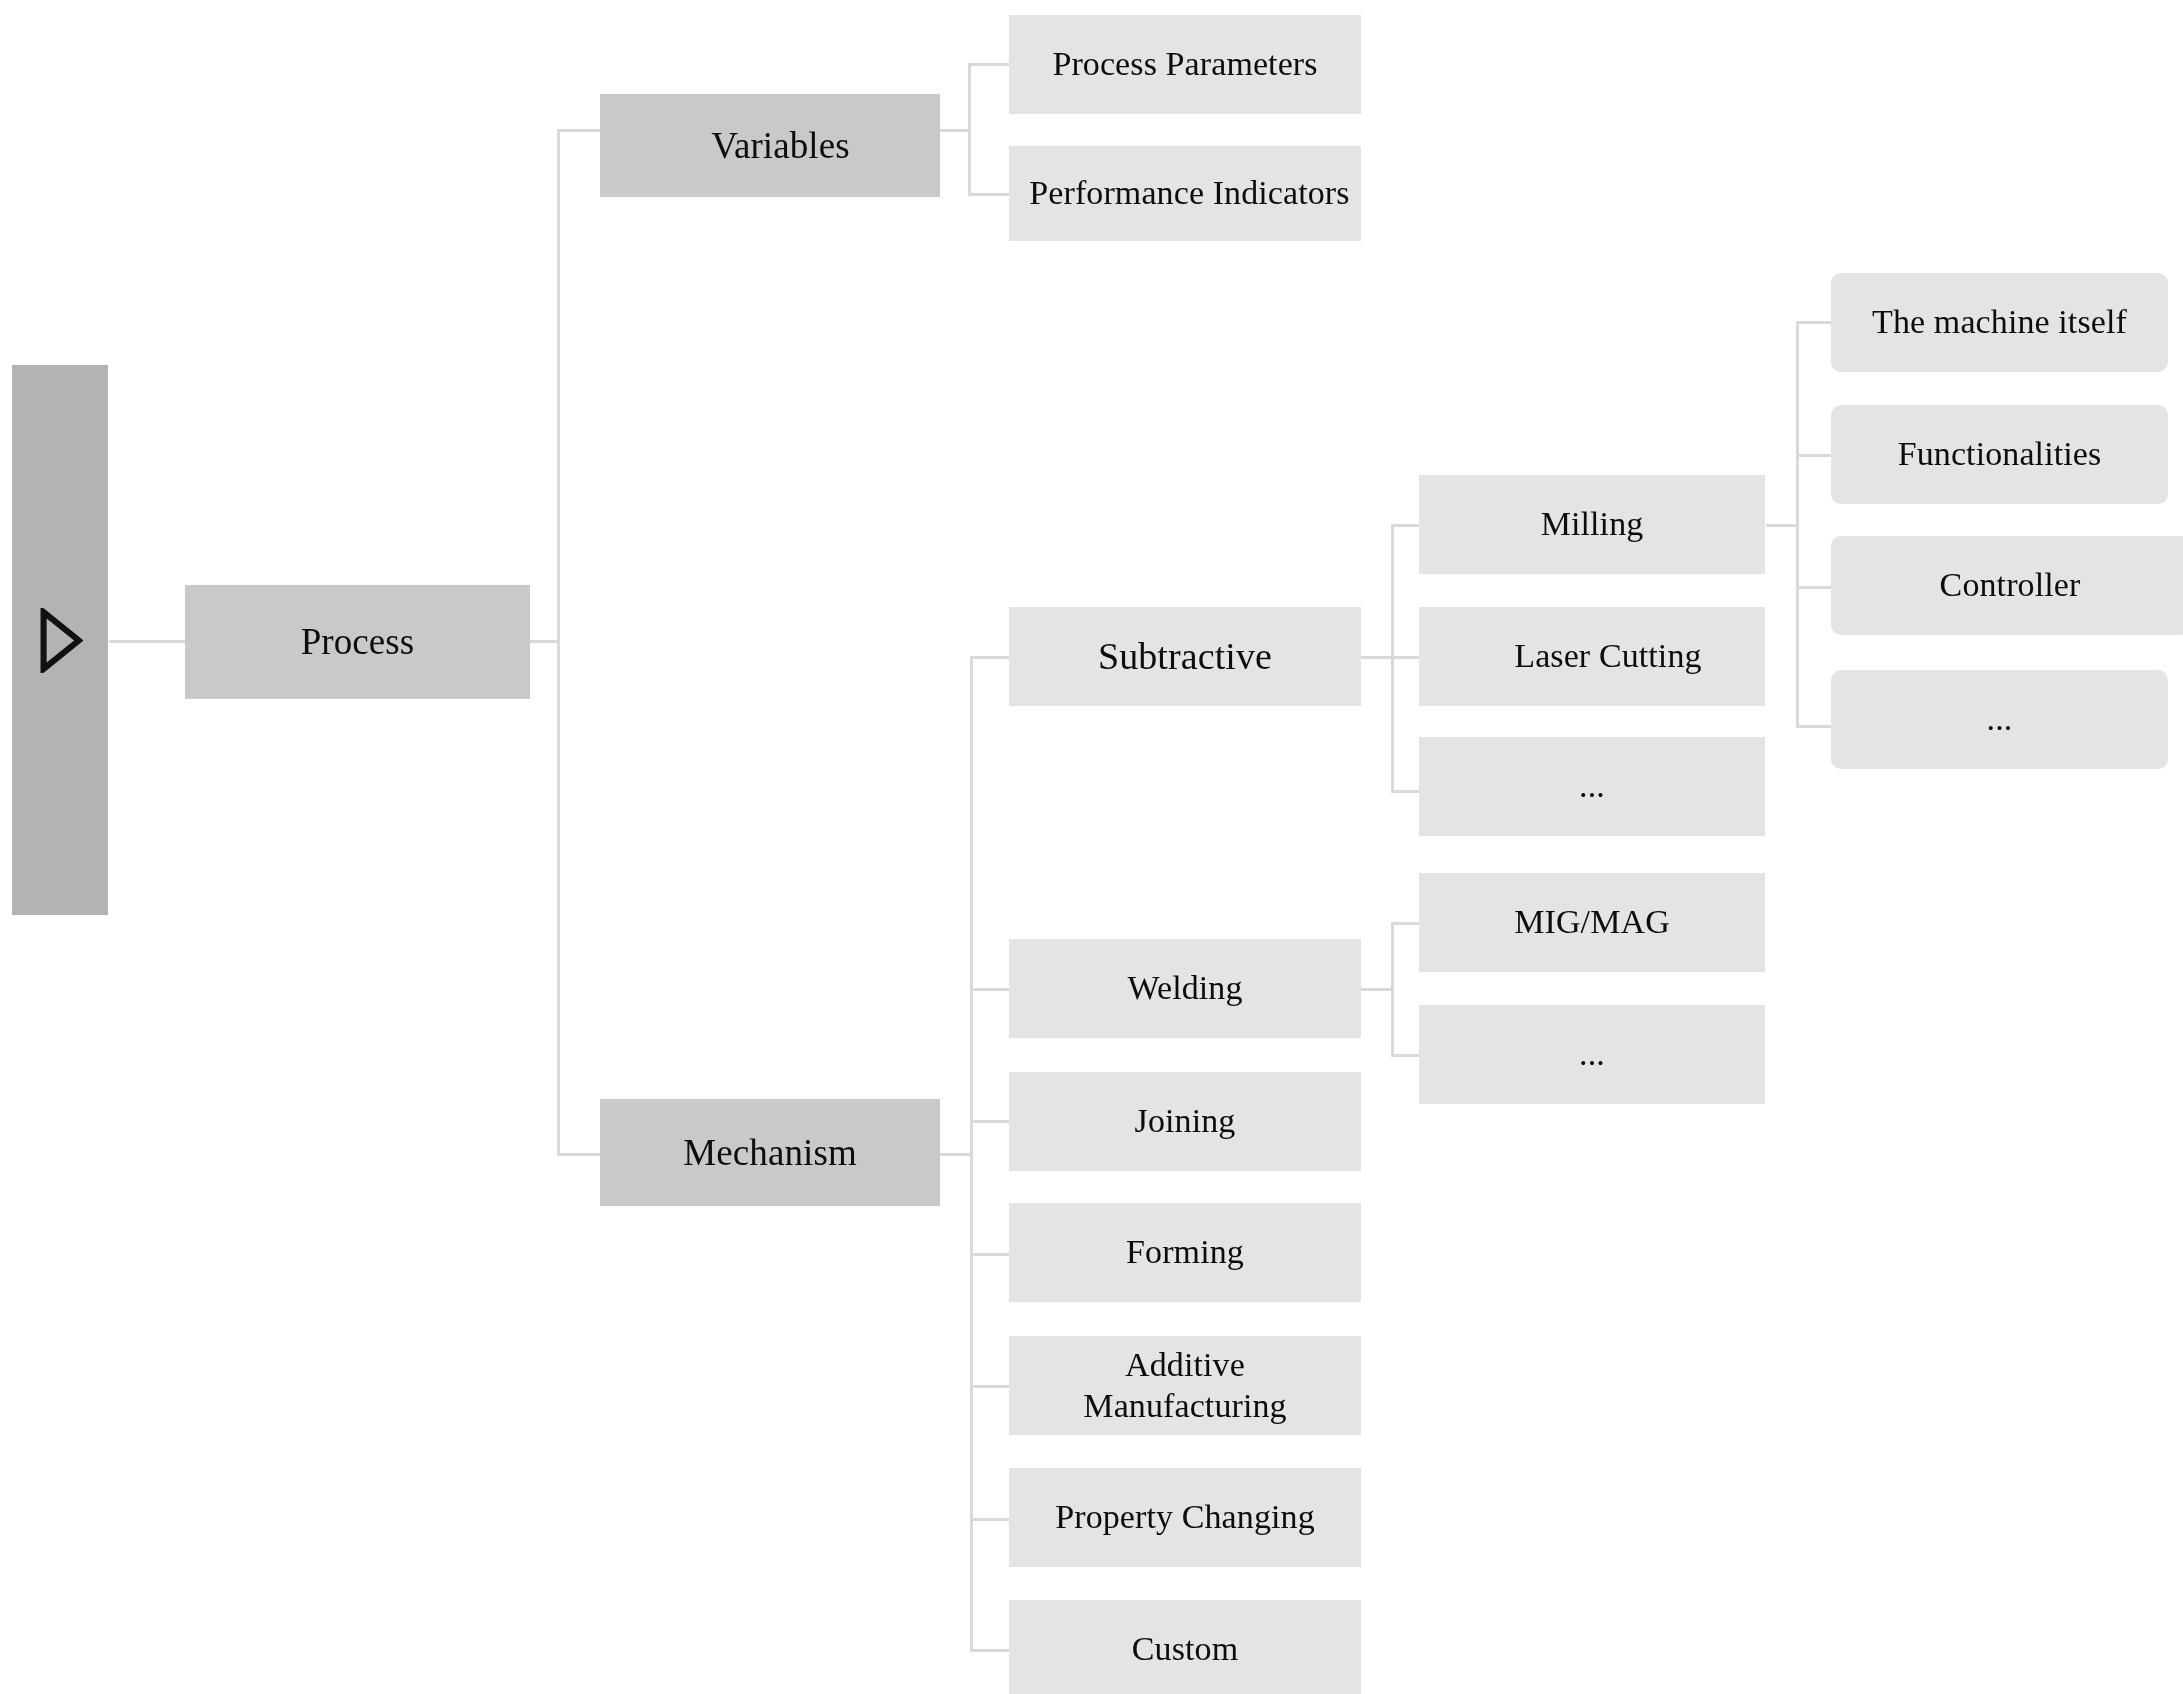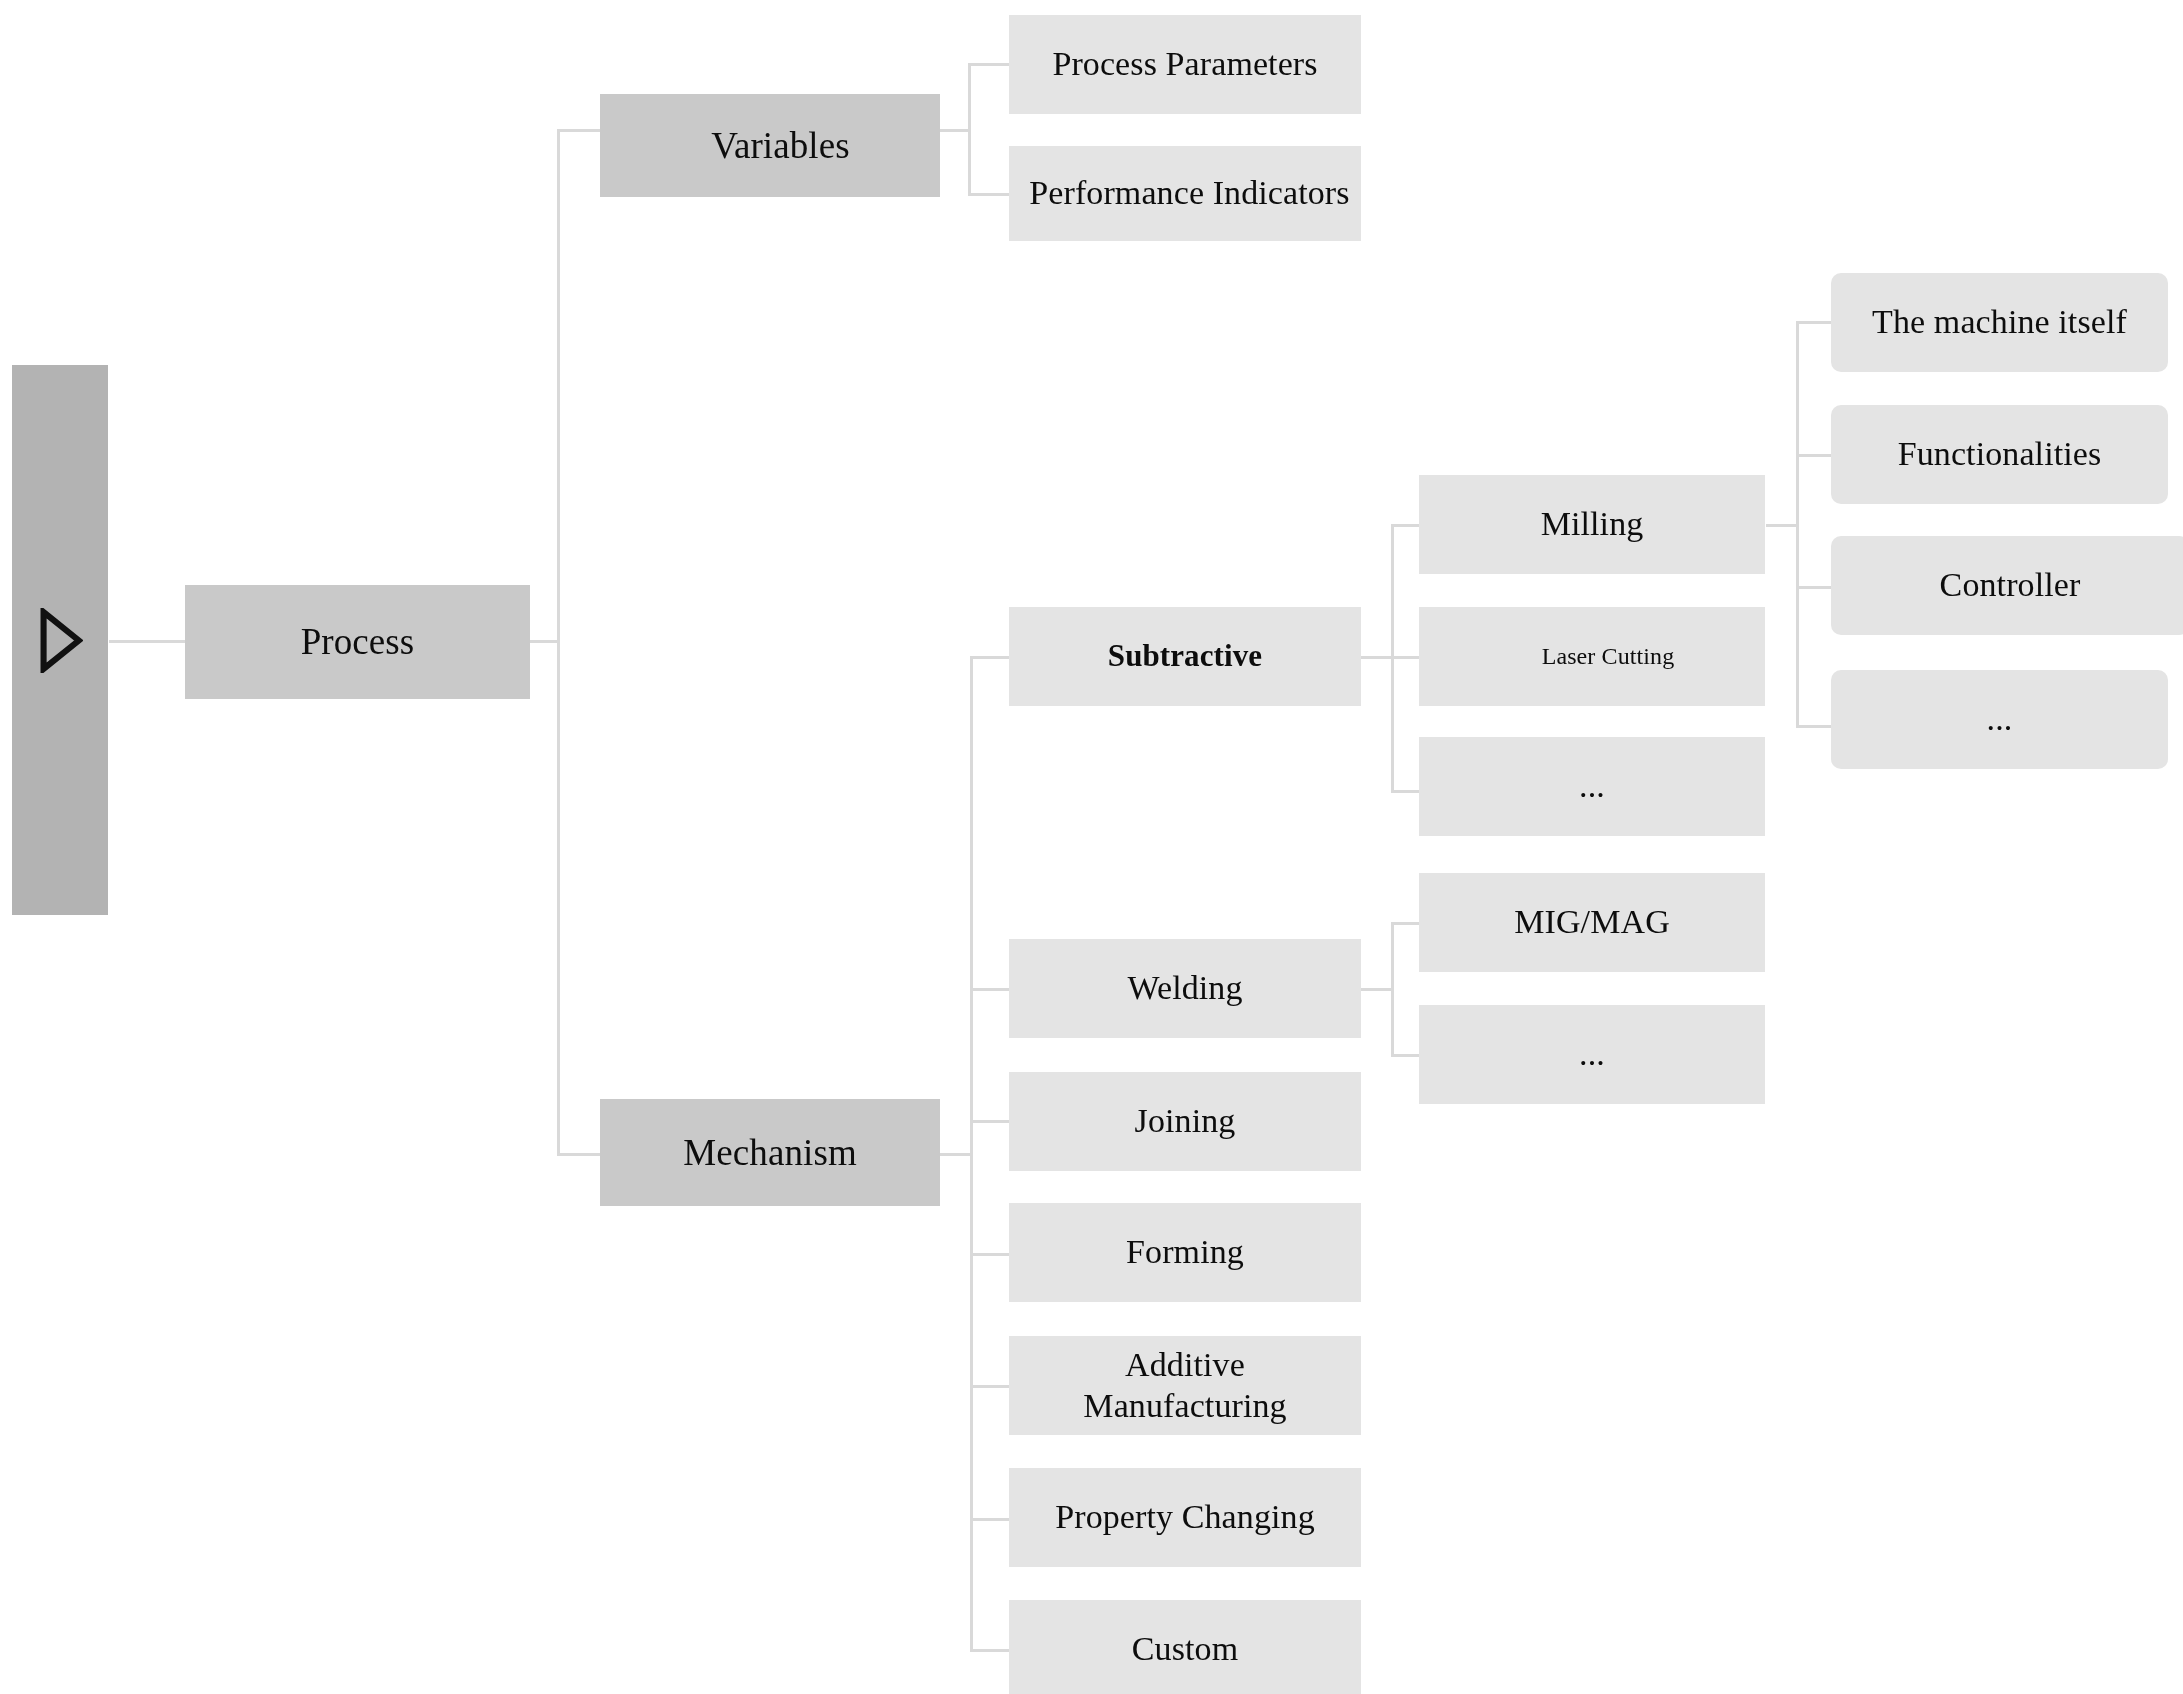--- a/index.html
+++ b/index.html
@@ -110,21 +110,21 @@
   <div class="node lvl-2" style="left:1009px;top:15px;width:352px;height:99px;font-size:34px;">
     <span class="lbl">Process Parameters</span>
   </div>
 
   <div class="node lvl-2" style="left:1009px;top:146px;width:352px;height:95px;font-size:34px;padding-left:13px;">
     <span class="lbl">
       <span>Performance Indicators</span>
     </span>
   </div>
 
-  <div class="node lvl-2" style="left:1009px;top:607px;width:352px;height:99px;font-size:31px;font-weight:bold;">
+  <div class="node lvl-2" style="left:1009px;top:607px;width:352px;height:99px;font-size:38px;">
     <span class="lbl">Subtractive</span>
   </div>
 
   <div class="node lvl-2" style="left:1009px;top:939px;width:352px;height:99px;font-size:34px;">
     <span class="lbl">Welding</span>
   </div>
 
   <div class="node lvl-2" style="left:1009px;top:1072px;width:352px;height:99px;font-size:34px;">
     <span class="lbl">Joining</span>
   </div>
@@ -145,21 +145,21 @@
   </div>
 
   <div class="node lvl-2" style="left:1009px;top:1600px;width:352px;height:99px;font-size:34px;">
     <span class="lbl">Custom</span>
   </div>
 
   <div class="node lvl-3" style="left:1419px;top:475px;width:346px;height:99px;font-size:34px;">
     <span class="lbl">Milling</span>
   </div>
 
-  <div class="node lvl-3" style="left:1419px;top:607px;width:346px;height:99px;font-size:24px;padding-left:36px;">
+  <div class="node lvl-3" style="left:1419px;top:607px;width:346px;height:99px;font-size:34px;padding-left:36px;">
     <span class="lbl">Laser Cutting</span>
   </div>
 
   <div class="node lvl-3" style="left:1419px;top:737px;width:346px;height:99px;font-size:34px;">
     <span class="lbl">...</span>
   </div>
 
   <div class="node lvl-3" style="left:1419px;top:873px;width:346px;height:99px;font-size:34px;">
     <span class="lbl">MIG/MAG</span>
   </div>

